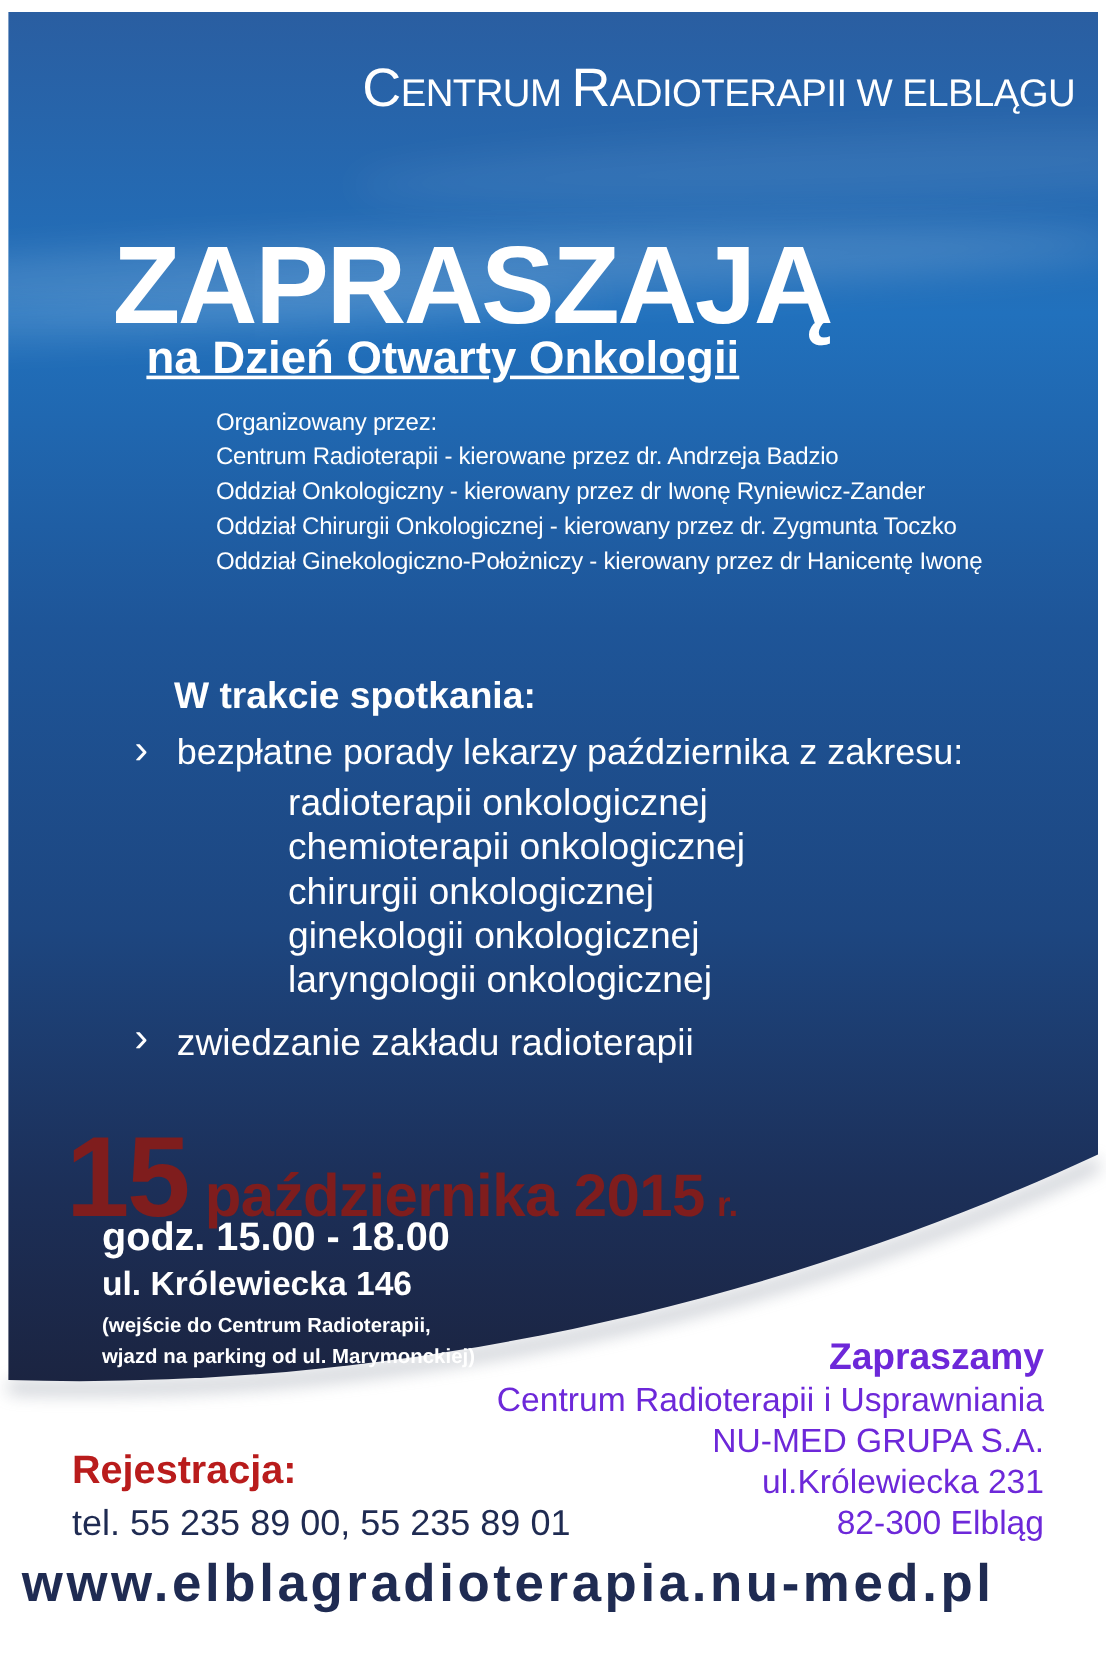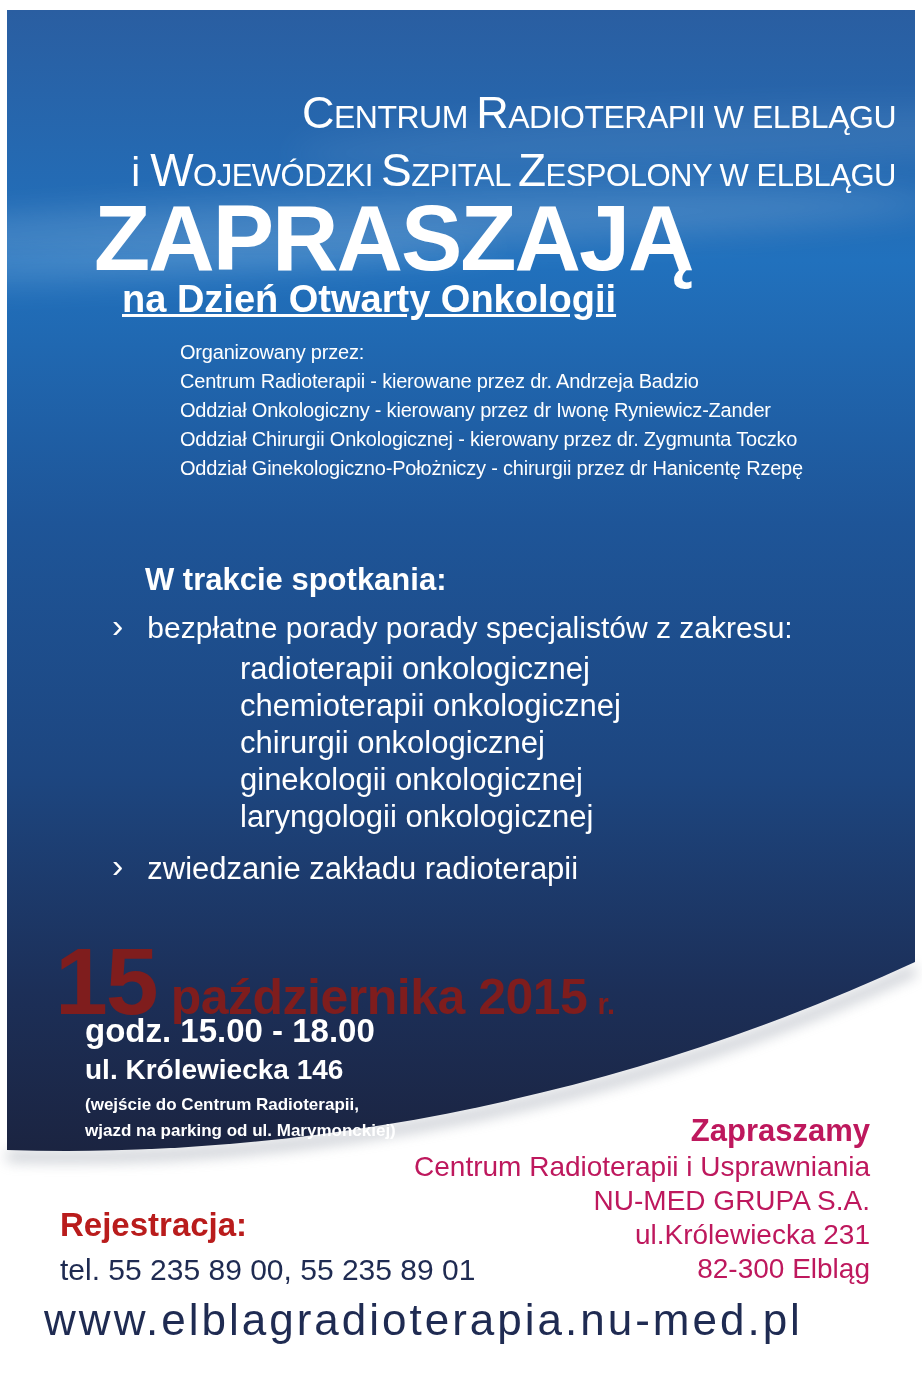--- a/index.html
+++ b/index.html
@@ -12,21 +12,21 @@
   }
   .bg{position:absolute;inset:0;width:922px;height:1381px;}
   .abs{position:absolute;}
 
   
   .header-block{
     top:50px;right:26px;
     text-align:right;color:#ffffff;line-height:1;
     white-space:nowrap;
   }
-  .hline1{font-size:32px;letter-spacing:-0.5px;margin-top:40px;}
+  .hline1{font-size:32px;letter-spacing:-0.5px;}
   .hline2{font-size:31px;margin-top:12px;letter-spacing:-0.5px;}
   .hline1 .cap{font-size:45px;}
   .hline2 .cap{font-size:46px;}
   .hline2 .small-i{font-size:40px;}
 
   
   .title{
     top:192px;left:72px;
     font-size:92px;font-weight:bold;color:#ffffff;
     letter-spacing:-2px;line-height:1;margin-left:22px;
@@ -74,35 +74,35 @@
   .event-time{top:1014px;left:85px;color:#ffffff;font-size:33px;font-weight:bold;line-height:1;}
   .event-address{top:1056px;left:85px;color:#ffffff;font-size:28px;font-weight:bold;line-height:1;}
   .event-note{
     top:1092px;left:85px;color:#ffffff;
     font-size:17px;font-weight:bold;line-height:26px;white-space:nowrap;
   }
 
   
   .invite-block{
     top:1112px;right:52px;
-    text-align:right;color:#be185d;line-height:34px;font-size:28px;
+    text-align:right;color:#6d28d9;line-height:34px;font-size:28px;
     white-space:nowrap;
   }
   .invite-heading{font-size:31px;font-weight:bold;line-height:38px;}
   .registration-heading{
     top:1208px;left:60px;color:#b91c1c;
     font-size:33px;font-weight:bold;line-height:1;
   }
   .registration-phone{
     top:1255px;left:60px;color:#1f2b52;
     font-size:30px;font-weight:400;line-height:1;white-space:nowrap;
   }
   .website{
     top:1298px;left:0;width:847px;text-align:center;
-    color:#1f2b52;font-size:44px;font-weight:400;
+    color:#1f2b52;font-size:44px;font-weight:700;
     letter-spacing:3px;line-height:1;
   }
 </style>
 </head>
 <body>
 
 <div class="poster">
 
   <svg class="bg" viewBox="0 0 922 1381" aria-hidden="true">
     <defs>
@@ -131,39 +131,38 @@
 
     <g clip-path="url(#panelClip)">
       <ellipse cx="380" cy="222" rx="560" ry="26" fill="#ffffff" opacity="0.15" filter="url(#streakBlur)" transform="rotate(-2 380 222)"></ellipse>
       <ellipse cx="170" cy="262" rx="330" ry="13" fill="#ffffff" opacity="0.17" filter="url(#streakBlur)" transform="rotate(-3 170 262)"></ellipse>
       <ellipse cx="720" cy="140" rx="430" ry="28" fill="#ffffff" opacity="0.07" filter="url(#streakBlur)" transform="rotate(-2 720 140)"></ellipse>
     </g>
   </svg>
 
   <div class="abs header-block">
     <div class="hline1"><span class="cap">C</span><span>ENTRUM </span><span class="cap">R</span><span>ADIOTERAPII W ELBLĄGU</span></div>
-    <div class="hline2"><span class="small-i">i </span><span class="cap">W</span><span>OJEWÓDZKI </span><span class="cap">S</span><span>ZPITAL </span><span class="cap">Z</span><span>ESPOLONY W ELBLĄGU</span></div>
   </div>
 
   <div class="abs title">ZAPRASZAJĄ</div>
   <div class="abs subtitle">na Dzień Otwarty Onkologii</div>
 
   <div class="abs organizers">
     <div>Organizowany przez:</div>
     <div>Centrum Radioterapii - kierowane przez dr. Andrzeja Badzio</div>
     <div>Oddział Onkologiczny - kierowany przez dr Iwonę Ryniewicz-Zander</div>
     <div>Oddział Chirurgii Onkologicznej - kierowany przez dr. Zygmunta Toczko</div>
-    <div>Oddział Ginekologiczno-Położniczy - chirurgii przez dr Hanicentę Rzepę</div>
+    <div>Oddział Ginekologiczno-Położniczy - kierowany przez dr Hanicentę Iwonę</div>
   </div>
 
   <div class="abs agenda-heading">W trakcie spotkania:</div>
 
   <div class="abs bullet-row bullet1">
     <span class="chev">›</span>
-    <span>bezpłatne porady porady specjalistów z zakresu:</span>
+    <span>bezpłatne porady lekarzy października z zakresu:</span>
   </div>
 
   <div class="abs specialties">
     <div>radioterapii onkologicznej</div>
     <div>chemioterapii onkologicznej</div>
     <div>chirurgii onkologicznej</div>
     <div>ginekologii onkologicznej</div>
     <div>laryngologii onkologicznej</div>
   </div>
 

